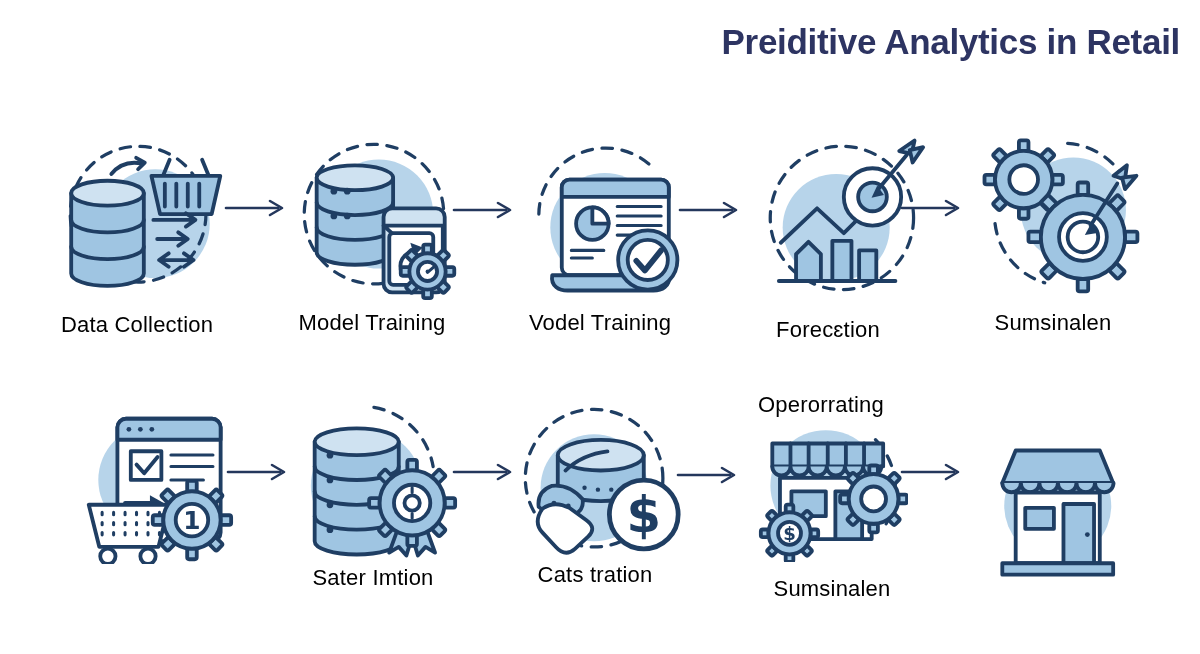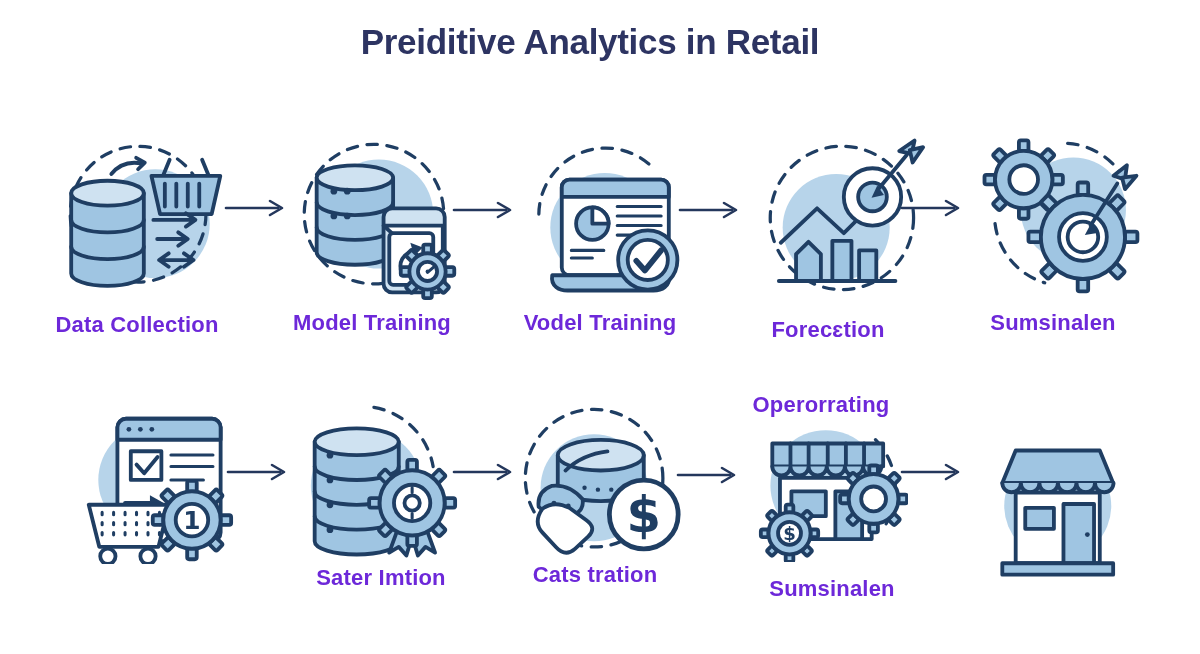--- a/index.html
+++ b/index.html
@@ -1,23 +1,23 @@
 <!DOCTYPE html>
 <html><head>
 <meta charset="utf-8">
 <style>
   html,body{margin:0;padding:0;background:#ffffff;}
   #canvas{position:relative;width:1200px;height:654px;background:#ffffff;overflow:hidden;
           font-family:"Liberation Sans",sans-serif;}
-  .title{position:absolute;left:0;top:22px;width:1180px;text-align:center;
+  .title{position:absolute;left:0;top:22px;width:1180px;text-align:right;
          font-weight:800;font-size:35px;letter-spacing:-0.3px;color:#2d3462;}
   .step{position:absolute;width:172px;height:172px;}
   .step svg{width:100%;height:100%;display:block;}
   .lbl{position:absolute;transform:translateX(-50%);white-space:nowrap;
-       font-weight:700;font-size:22px;color:#6d28d9;letter-spacing:0.2px;}
+       font-weight:400;font-size:22px;color:#000000;letter-spacing:0.2px;}
   .arrow{position:absolute;width:68px;height:20px;}
   .arrow svg{width:100%;height:100%;display:block;}
   
   .k{stroke:#1f3e63;stroke-width:4;fill:none;stroke-linecap:round;stroke-linejoin:round;}
   .k2{stroke:#1f3e63;stroke-width:3.2;fill:none;stroke-linecap:round;}
   .k5{stroke:#1f3e63;stroke-width:5;fill:none;}
   .k6{stroke:#1f3e63;stroke-width:6;fill:none;stroke-linecap:round;stroke-linejoin:round;}
   .dsh{stroke-dasharray:11 10;stroke-width:3.4;}
   .fm{fill:#9fc5e2;}
   .fl{fill:#cfe2f1;}
@@ -392,18 +392,18 @@
         <path class="ar" d="M46 3 L58 10 L46 17"></path>
       </svg>
   </div>
 
   <div class="lbl" style="left:137px;top:312px;">Data Collection</div>
   <div class="lbl" style="left:372px;top:310px;">Model Training</div>
   <div class="lbl" style="left:600px;top:310px;">Vodel Training</div>
   <div class="lbl" style="left:828px;top:317px;">Forecɛtion</div>
   <div class="lbl" style="left:1053px;top:310px;">Sumsinalen</div>
 
-  <div class="lbl" style="left:373px;top:565px;margin-left:8px;">Sater Imtion</div>
+  <div class="lbl" style="left:373px;top:565px;">Sater Imtion</div>
   <div class="lbl" style="left:595px;top:562px;">Cats tration</div>
   <div class="lbl" style="left:821px;top:392px;">Operorrating</div>
   <div class="lbl" style="left:832px;top:576px;">Sumsinalen</div>
 
 </div>
 
 </body></html>

